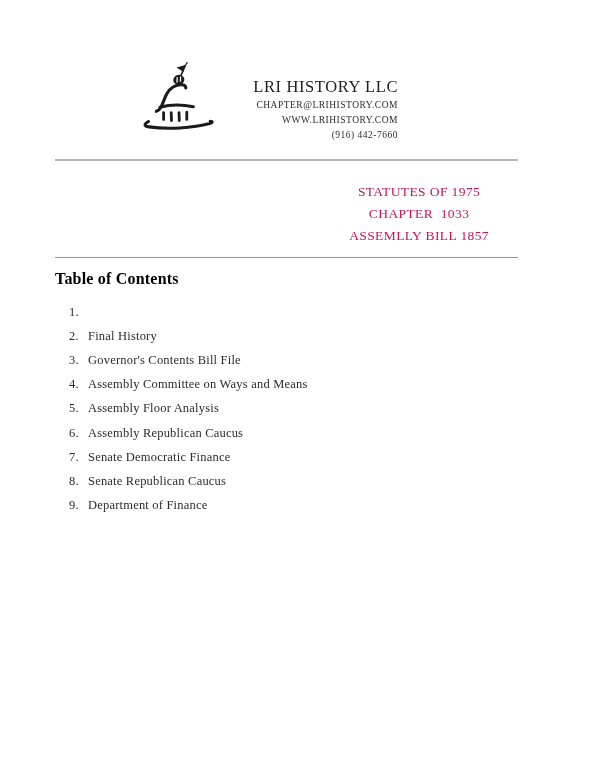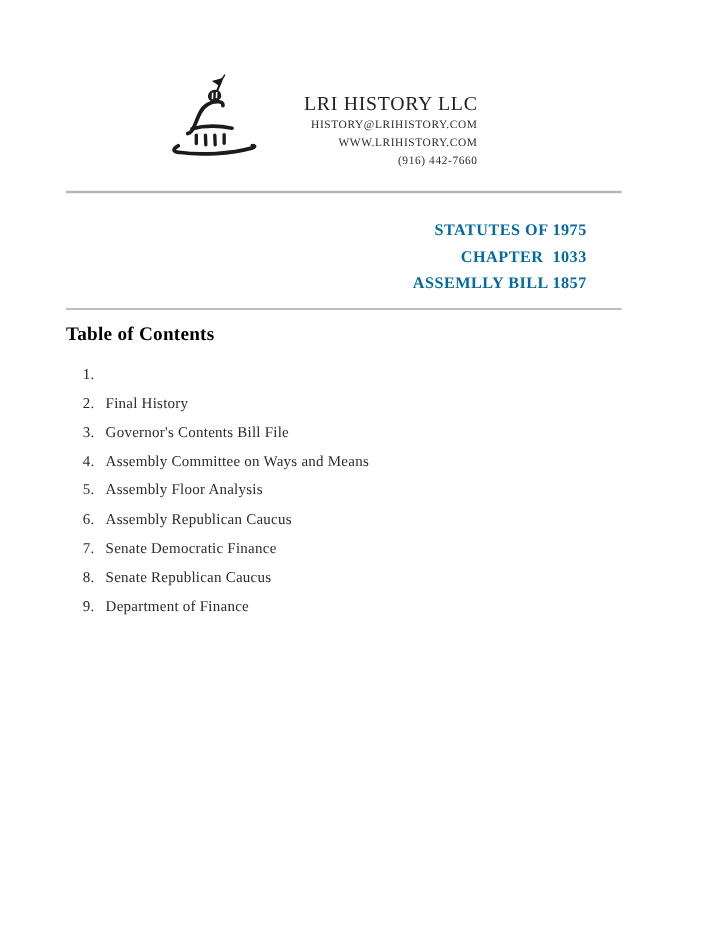--- a/index.html
+++ b/index.html
@@ -55,26 +55,27 @@
   .rule-bottom { top: 257px; height: 1px; background: #949494; }
 
   
   .reference {
     position: absolute;
     top: 181px;
     right: 111px;
     text-align: right;
   }
   .ref-line {
-    font-weight: bold;
+    font-weight: normal;
     font-size: 13.5px;
     line-height: 22px;
     letter-spacing: 0.4px;
-    color: #0369a1;
+    color: #be185d;
     white-space: pre;
+    text-align: center;
   }
 
   
   .toc-title {
     position: absolute;
     left: 55px; top: 270px;
     margin: 0;
     font-size: 16px;
     font-weight: bold;
     color: #000000;
@@ -128,21 +129,21 @@
       <path d="M23.6,54.6 L23.6,61.6" stroke="#1b1b1b" stroke-width="2.8" fill="none" stroke-linecap="round"></path>
       <path d="M31.2,54.6 L31.5,62.6" stroke="#1b1b1b" stroke-width="2.8" fill="none" stroke-linecap="round"></path>
       <path d="M39.0,54.6 L39.3,62.6" stroke="#1b1b1b" stroke-width="2.8" fill="none" stroke-linecap="round"></path>
       <path d="M46.8,54.2 L46.8,61.4" stroke="#1b1b1b" stroke-width="2.8" fill="none" stroke-linecap="round"></path>
 
       <path d="M8.5,63.5 C4.5,65.6 3.2,68.4 9,68.9 C28,71.6 52,70.2 70.5,65.2 C73,64.4 72.6,63.4 70.2,63.4" stroke="#1b1b1b" stroke-width="3.1" fill="none" stroke-linecap="round"></path>
     </svg>
 
     <div class="head-text">
       <div class="company">LRI HISTORY LLC</div>
-      <div class="contact">HISTORY@LRIHISTORY.COM</div>
+      <div class="contact">CHAPTER@LRIHISTORY.COM</div>
       <div class="contact">WWW.LRIHISTORY.COM</div>
       <div class="contact">(916) 442-7660</div>
     </div>
   </div>
 
   <div class="rule rule-top"></div>
 
   <div class="reference">
     <div class="ref-line">STATUTES OF 1975</div>
     <div class="ref-line">CHAPTER  1033</div>

